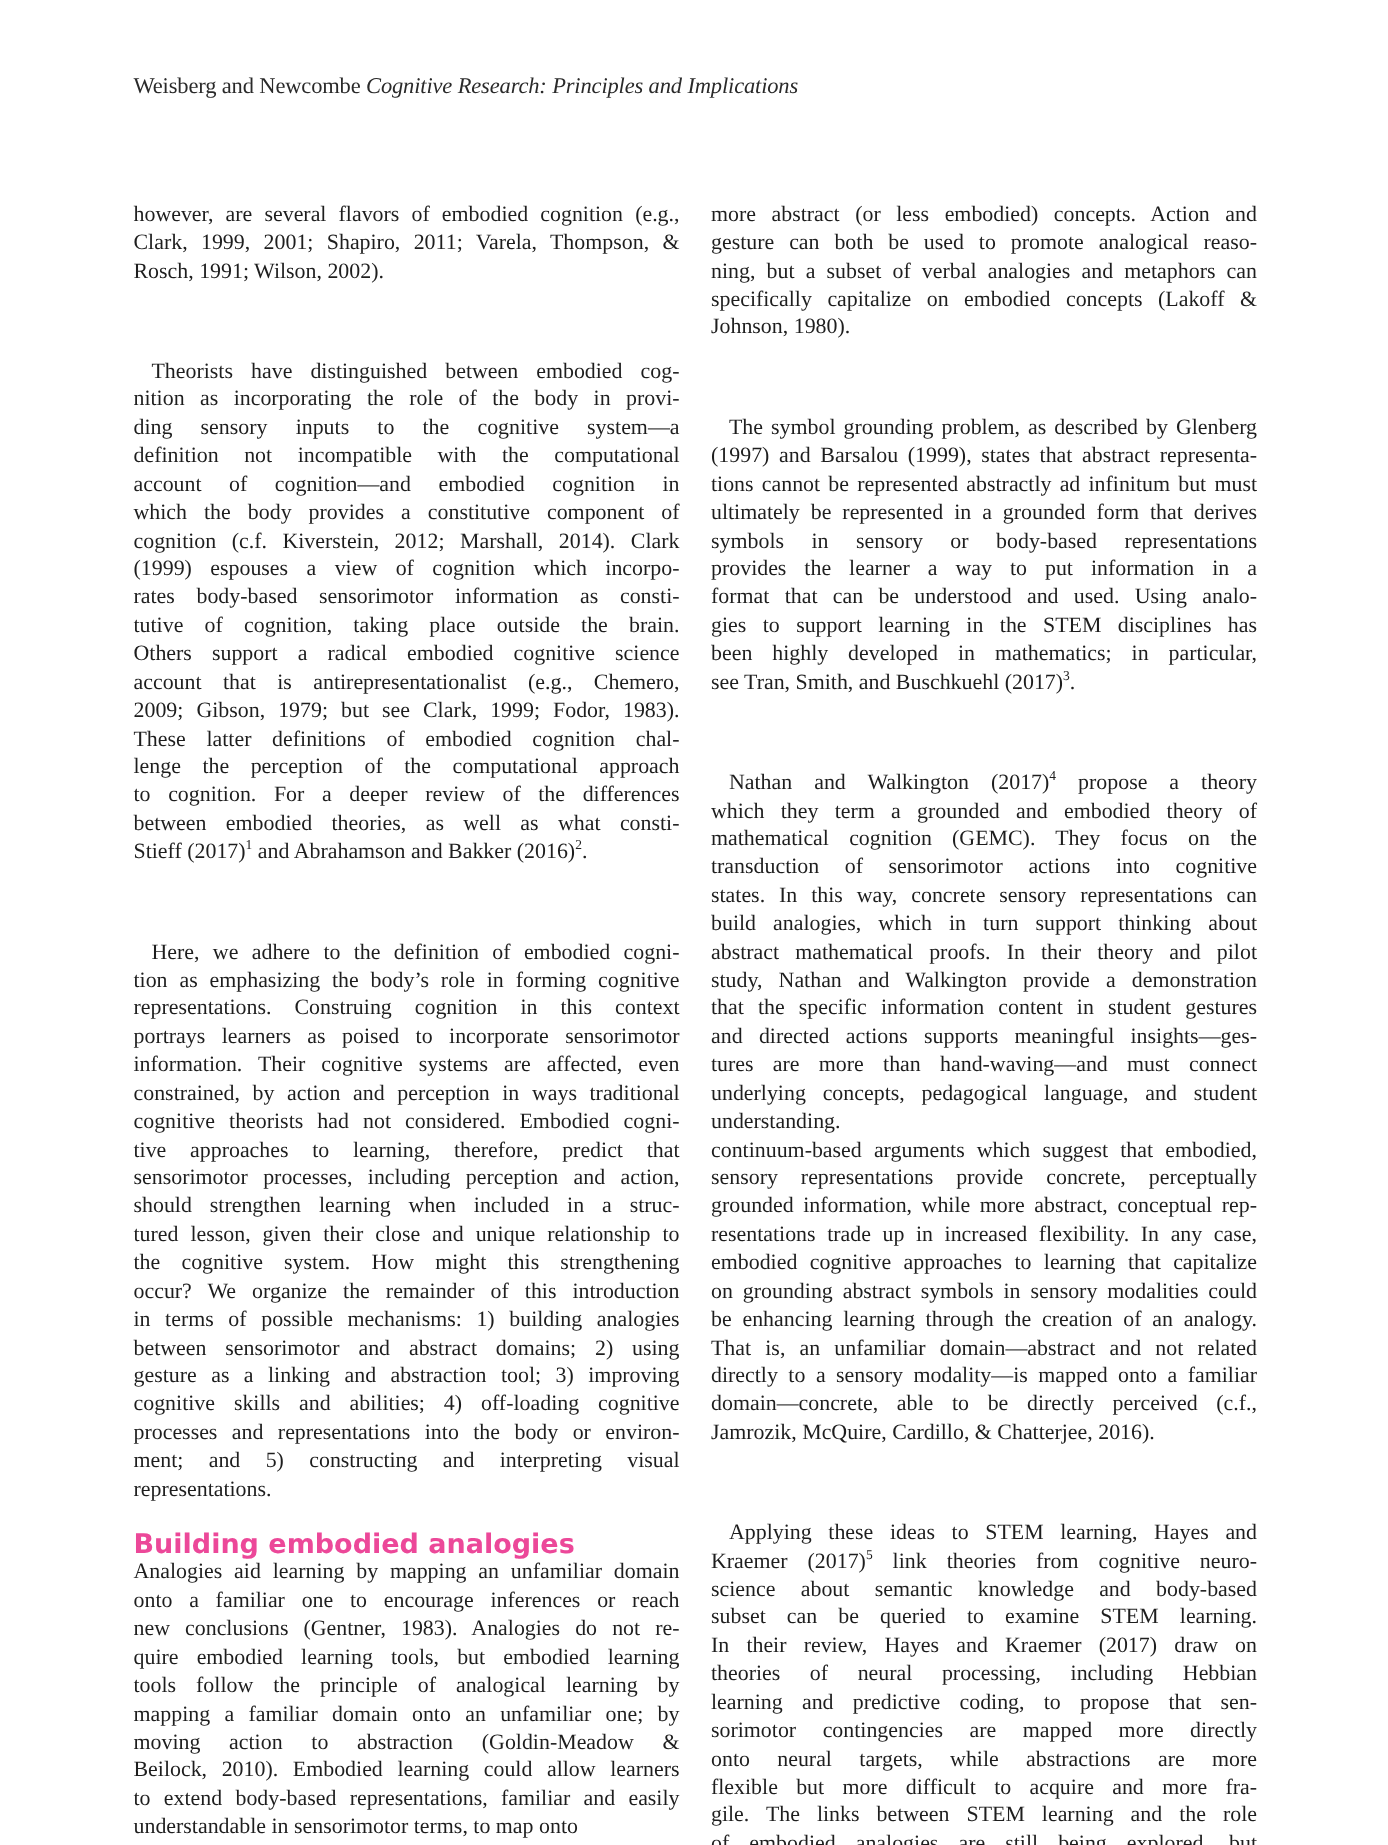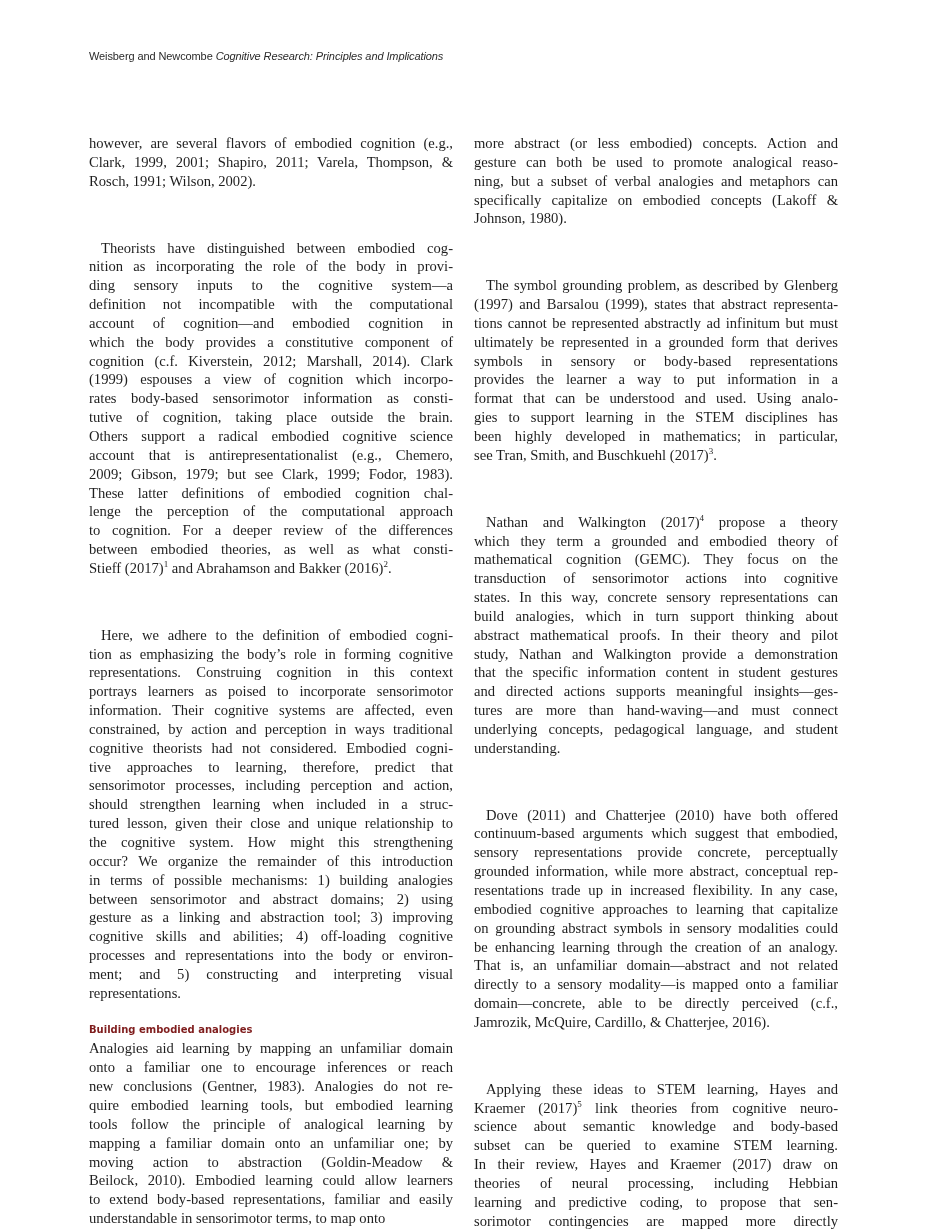--- a/index.html
+++ b/index.html
@@ -1,39 +1,39 @@
 <!DOCTYPE html>
 <html><head>
 <meta charset="utf-8">
 <style>
   html, body { margin: 0; padding: 0; background: #ffffff; }
   body { width: 925px; height: 1230px; position: relative; overflow: hidden; }
   .running-header {
     position: absolute; left: 89px; top: 50px;
-    font-family: Liberation Sans, sans-serif; font-size: 11px; color: #2a2a2a;
+    font-family: Liberation Serif, serif; font-size: 15px; color: #2a2a2a;
     letter-spacing: -0.1px; white-space: nowrap;
   }
   .running-header .journal { font-style: italic; }
   .col {
     position: absolute; top: 134px; width: 364px;
     font-family: "Liberation Serif", "DejaVu Serif", serif;
     font-size: 14.6px; line-height: 18.85px; color: #1e1e1e;
   }
   .col.left { left: 89px; }
   .col.right { left: 474px; }
   .line {
     display: block; height: 18.85px; white-space: nowrap;
     text-align: justify; text-align-last: justify; overflow: visible;
   }
   .line.last { text-align-last: left; }
   .line.indent { padding-left: 12px; margin-top: 48px; }
   .heading {
     display: block; height: 18.85px; margin-top: 18px;
-    font-family: "DejaVu Sans", sans-serif; font-weight: bold; font-size: 10px;
-    color: #7f1d1d; white-space: nowrap;
+    font-family: "DejaVu Sans", sans-serif; font-weight: bold; font-size: 18px;
+    color: #ec4899; white-space: nowrap;
   }
   sup { font-size: 9px; line-height: 0; vertical-align: super; }
 </style>
 </head>
 <body>
 
 <div class="running-header">
   <span>Weisberg and Newcombe</span>
   <span class="journal">Cognitive Research: Principles and Implications</span>
 </div>
@@ -114,21 +114,20 @@
     <span class="line">transduction of sensorimotor actions into cognitive</span>
     <span class="line">states. In this way, concrete sensory representations can</span>
     <span class="line">build analogies, which in turn support thinking about</span>
     <span class="line">abstract mathematical proofs. In their theory and pilot</span>
     <span class="line">study, Nathan and Walkington provide a demonstration</span>
     <span class="line">that the specific information content in student gestures</span>
     <span class="line">and directed actions supports meaningful insights—ges-</span>
     <span class="line">tures are more than hand-waving—and must connect</span>
     <span class="line">underlying concepts, pedagogical language, and student</span>
     <span class="line last">understanding.</span>
-    <span class="line indent">Dove (2011) and Chatterjee (2010) have both offered</span>
     <span class="line">continuum-based arguments which suggest that embodied,</span>
     <span class="line">sensory representations provide concrete, perceptually</span>
     <span class="line">grounded information, while more abstract, conceptual rep-</span>
     <span class="line">resentations trade up in increased flexibility. In any case,</span>
     <span class="line">embodied cognitive approaches to learning that capitalize</span>
     <span class="line">on grounding abstract symbols in sensory modalities could</span>
     <span class="line">be enhancing learning through the creation of an analogy.</span>
     <span class="line">That is, an unfamiliar domain—abstract and not related</span>
     <span class="line">directly to a sensory modality—is mapped onto a familiar</span>
     <span class="line">domain—concrete, able to be directly perceived (c.f.,</span>

